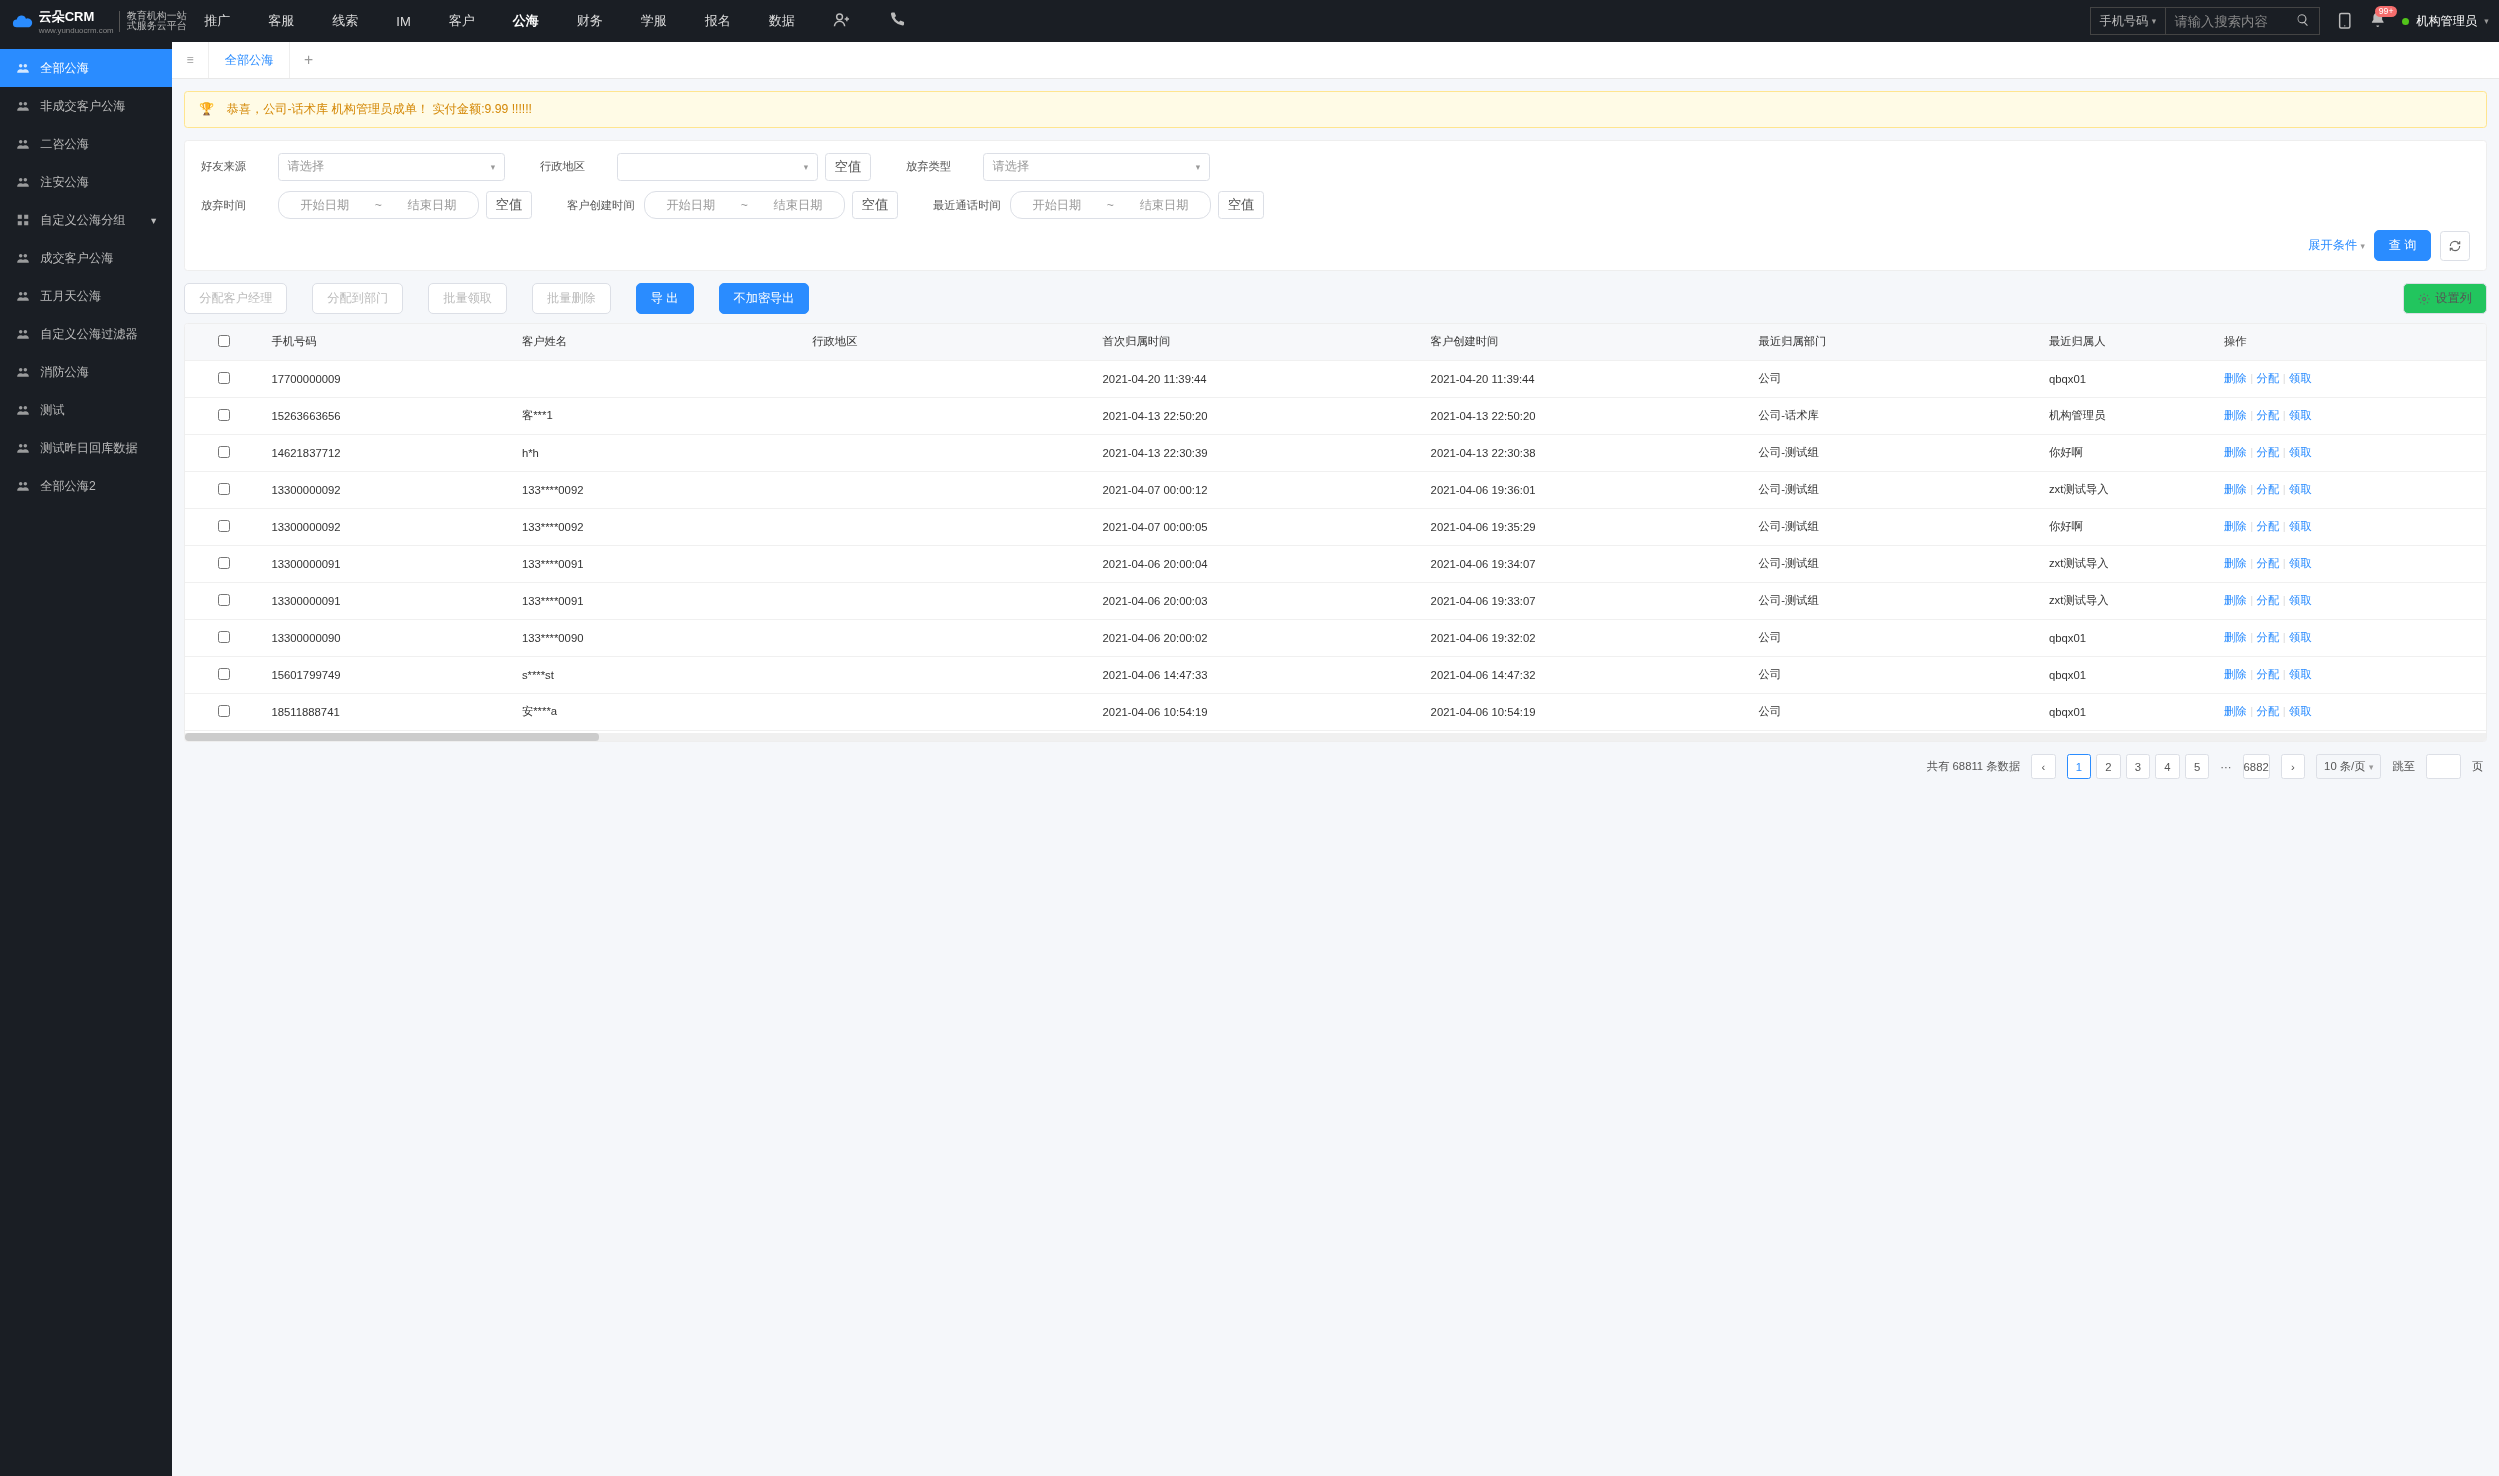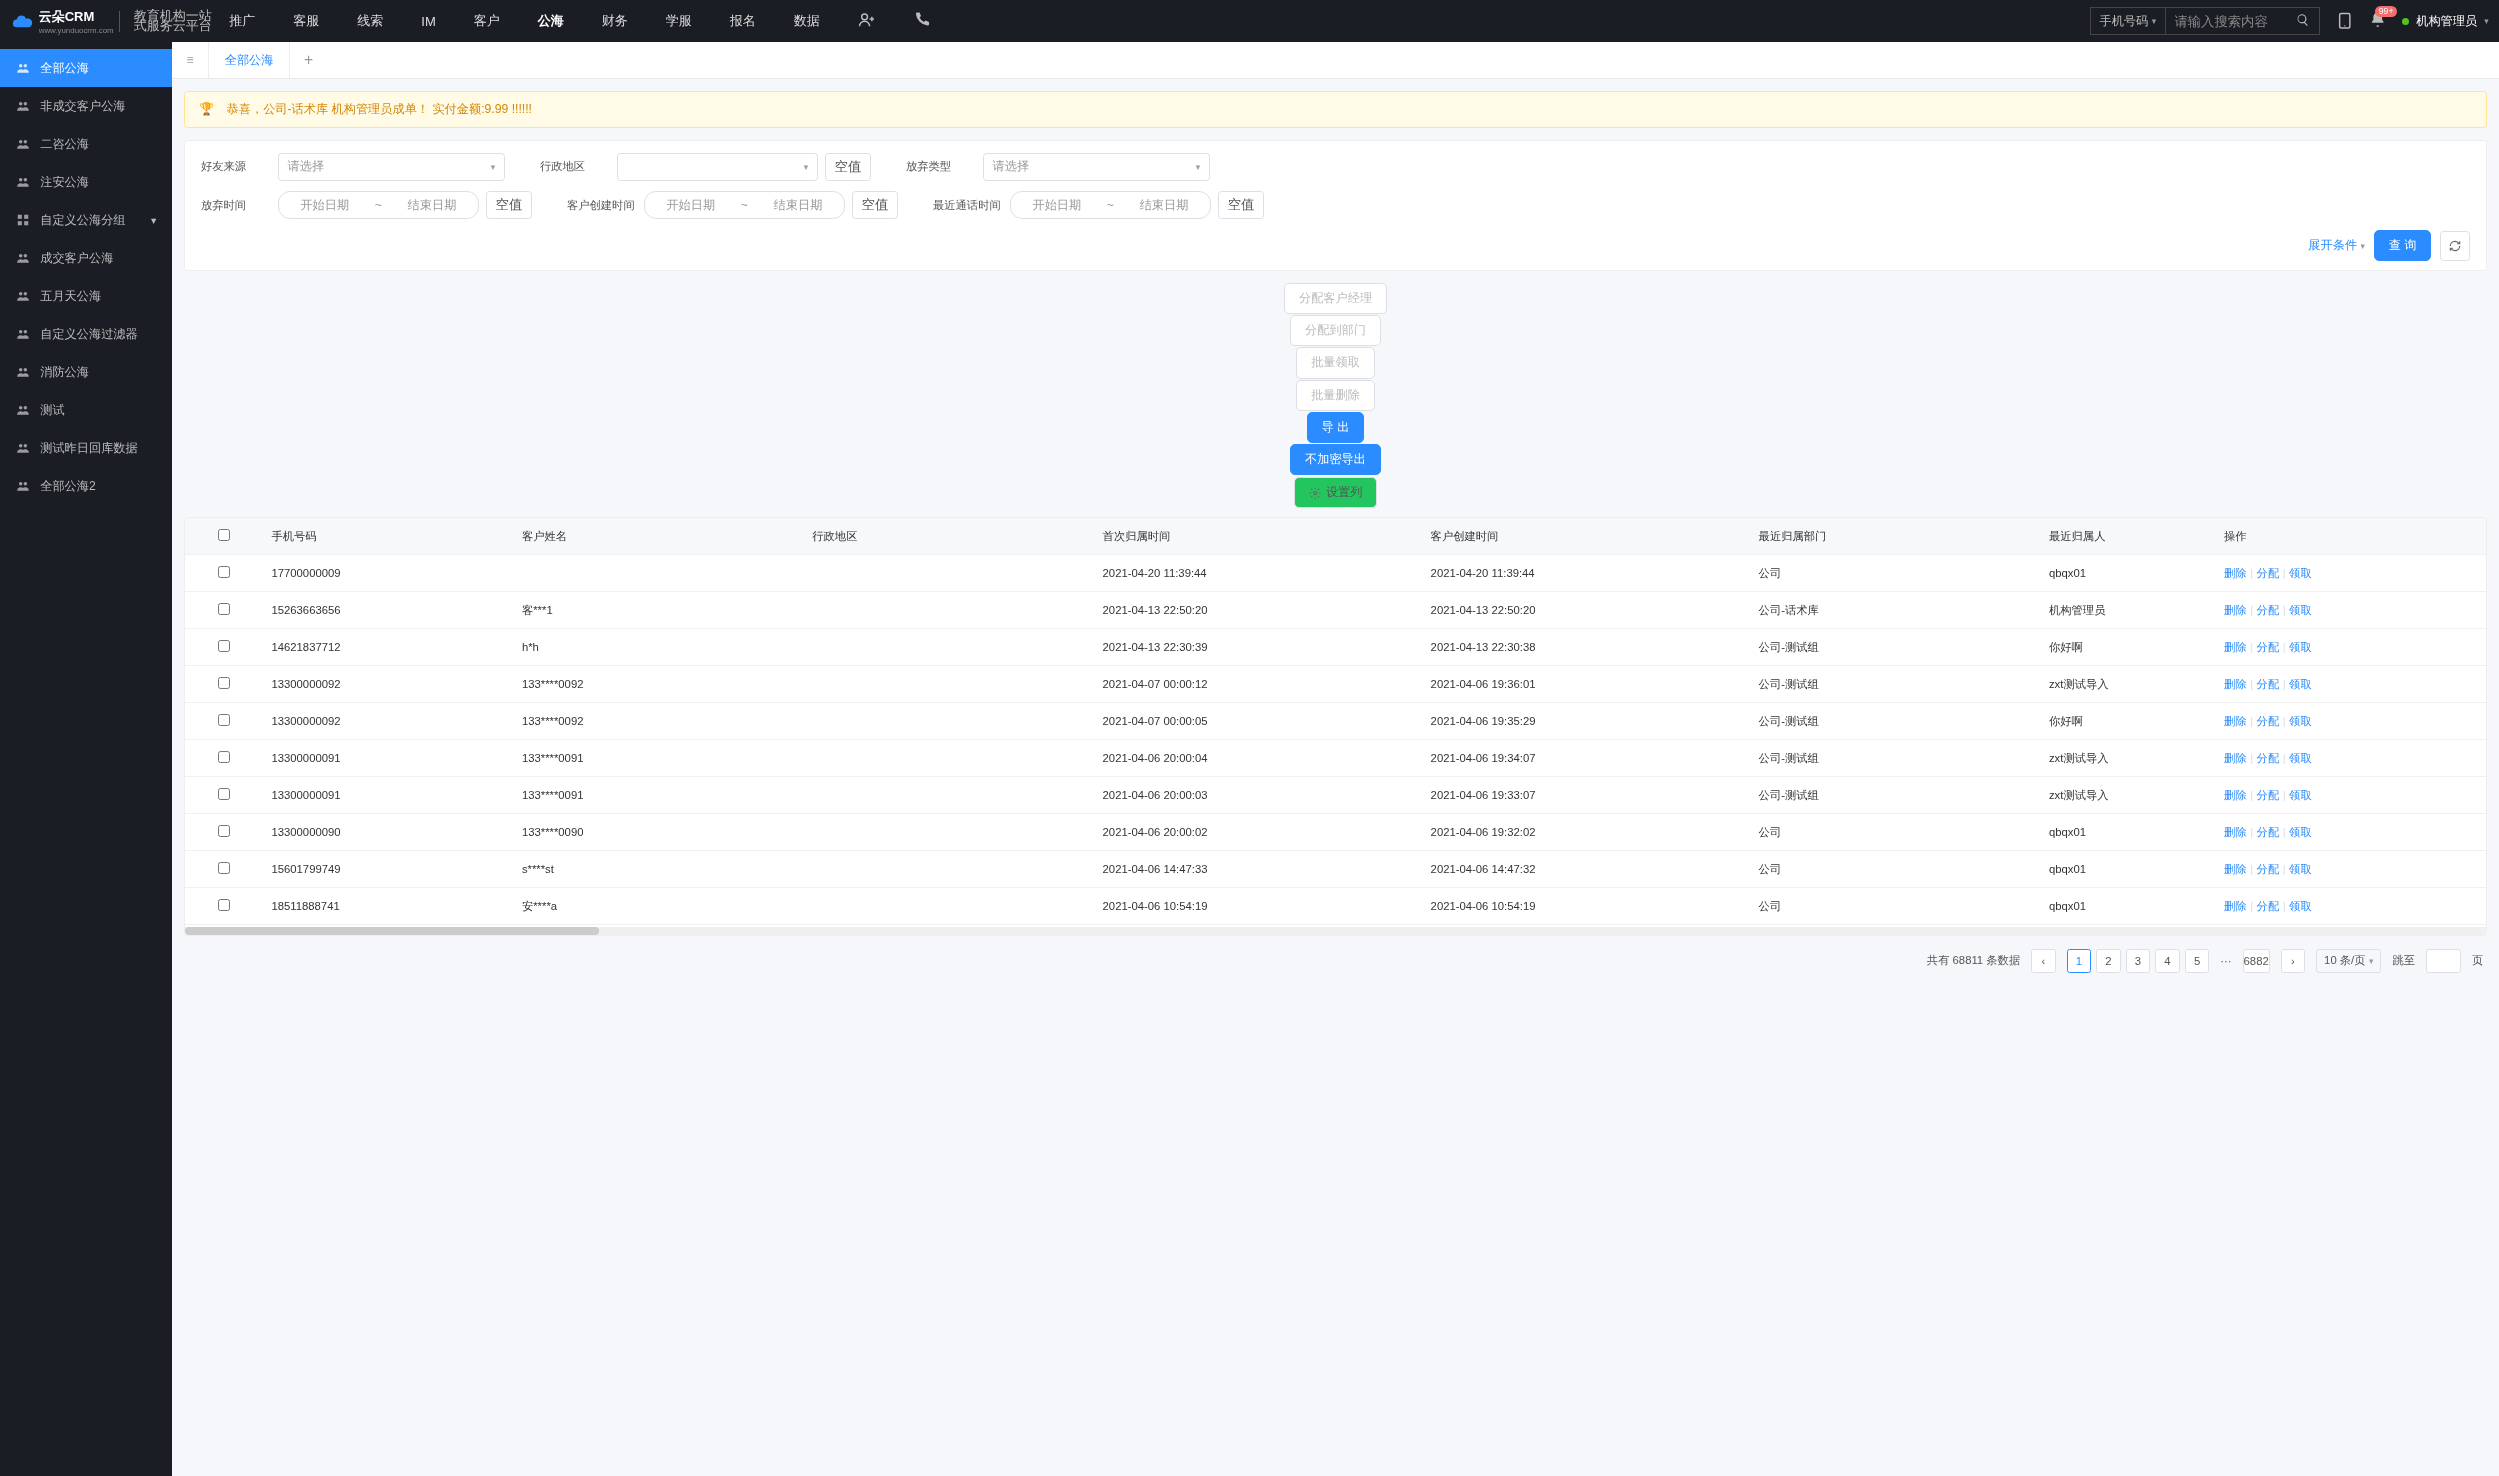--- a/index.html
+++ b/index.html
@@ -3,21 +3,21 @@
 <meta charset="utf-8">
 <style>
 * { margin: 0; padding: 0; box-sizing: border-box; }
 body { font-family: -apple-system, "Helvetica Neue", Arial, sans-serif; font-size: 12.2px; color: #333; background: #fff; }
 
 
 .topnav { background: #1a1e24; height: 42px; display: flex; align-items: center; padding: 0 10.5px; color: #fff; }
 .logo { display: flex; align-items: center; gap: 5.2px; margin-right: 17.5px; min-width: 157px;}
 .logo-icon { width: 23px; height: 23px; fill: #2a8cff; }
 .logo-text { font-size: 13px; font-weight: bold; color: #fff; }
-.logo-sub { border-left: 0.9px solid #555; padding-left: 14px; font-size: 13px; line-height: 10.5px; color: #bbb; }
+.logo-sub { border-left: 0.9px solid #555; padding-left: 7px; font-size: 10px; line-height: 10.5px; color: #bbb; }
 .topmenu { display: flex; gap: 38px; align-items: center; flex: 1; }
 .topmenu-item { color: #ddd; cursor: pointer; font-size: 13px; }
 .topmenu-item.active { color: #fff; font-weight: bold; }
 .topmenu-icon { width: 17.5px; height: 17.5px; fill: #bbb; cursor: pointer; }
 .top-right { display: flex; align-items: center; gap: 15.7px; }
 .search-wrap { border: 0.9px solid #444; display: flex; align-items: center; height: 28px; }
 .sel { padding: 0 8.7px; color: #bbb; border-right: 0.9px solid #444; height: 100%; display:flex; align-items:center; gap:3.5px;}
 .search-input { background: transparent; border: none; outline: none; color: #fff; padding: 0 8.7px; width: 122px; }
 .search-input::placeholder{color:#888;}
 .search-btn { padding: 0 8.7px; fill:#bbb; }
@@ -53,21 +53,21 @@
 .finput { width: 201px; justify-content:space-around;border-radius:12px;}
 .nullbtn { border: 0.9px solid #dcdfe6; border-radius: 3.5px; height: 28px; padding: 0 8.7px; background: #fff; cursor:pointer; color:#555;}
 .filter-actions { display:flex; justify-content:flex-end; gap:8.7px; align-items:center;}
 .link { color:#2a8cff; cursor:pointer; display:flex; align-items:center; gap:3.5px;}
 .btn { border-radius:5px; padding:6.1px 14px; cursor:pointer; font-size:12.2px;}
 .btn-primary { background:#2a8cff; color:#fff; border:0.9px solid #2a8cff;}
 .btn-plain { background:#22c55e; border:0.9px solid #dcdfe6; color:#555;}
 .btn-disabled { background:#fff; border:0.9px solid #dcdfe6; color:#bbb; cursor:not-allowed;}
 .refresh-btn { width:30px; height:30px; border:0.9px solid #dcdfe6; border-radius:3.5px; display:flex; align-items:center; justify-content:center; cursor:pointer; background:#fff;}
 
-.toolbar { display:flex; gap:1px; margin-bottom:8.7px; align-items:center;flex-direction:column;}
+.toolbar { display:flex; gap:25px; margin-bottom:8.7px; align-items:center;}
 .toolbar .spacer{flex:1;}
 .settings-btn { display:flex; align-items:center; gap:5.2px;}
 
 
 .table-wrap { background:#fff; border:0.9px solid #eee; border-radius:3.5px; overflow:auto; position:relative;}
 table { width: 100%; border-collapse: collapse; table-layout:fixed;}
 th, td { text-align: left; padding: 10.5px 8.7px; font-size: 11.3px; border-bottom: 0.9px solid #f0f0f0; white-space:nowrap; overflow:hidden; text-overflow:ellipsis;}
 th { background: #f7f8fa; color: #333; font-weight:normal;}
 .col-check{width:35px; text-align:center;}
 .col-phone{width:113px;}

